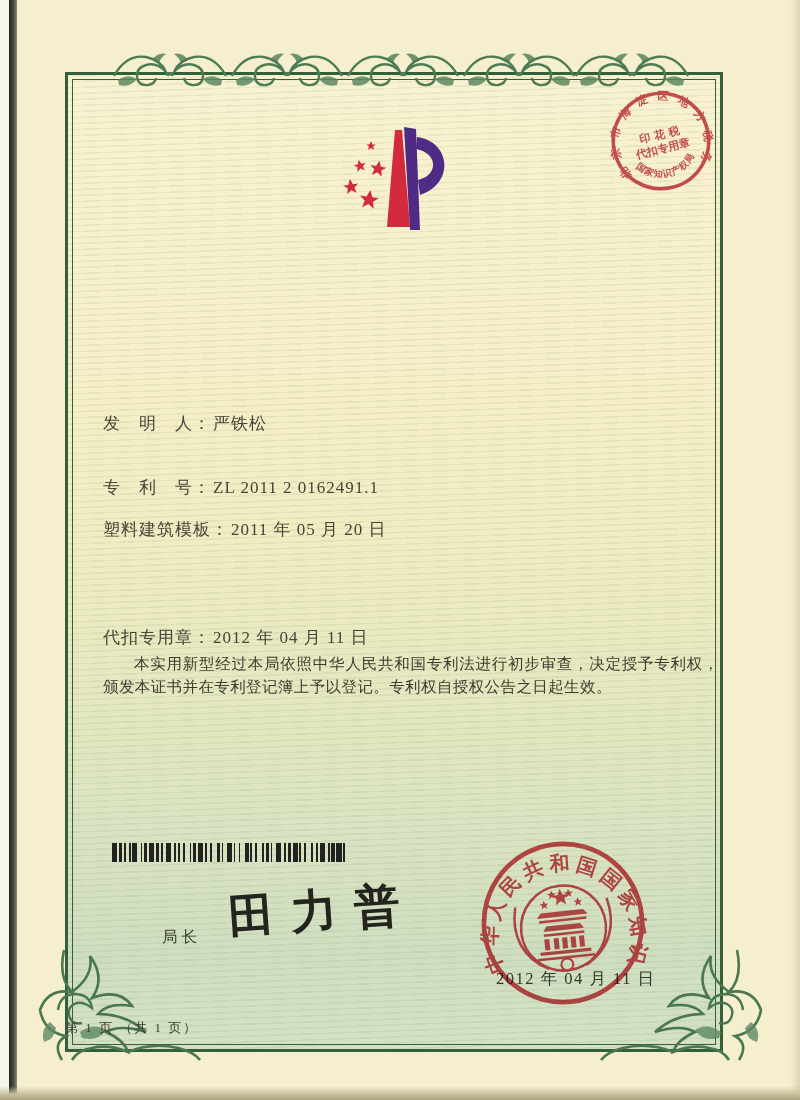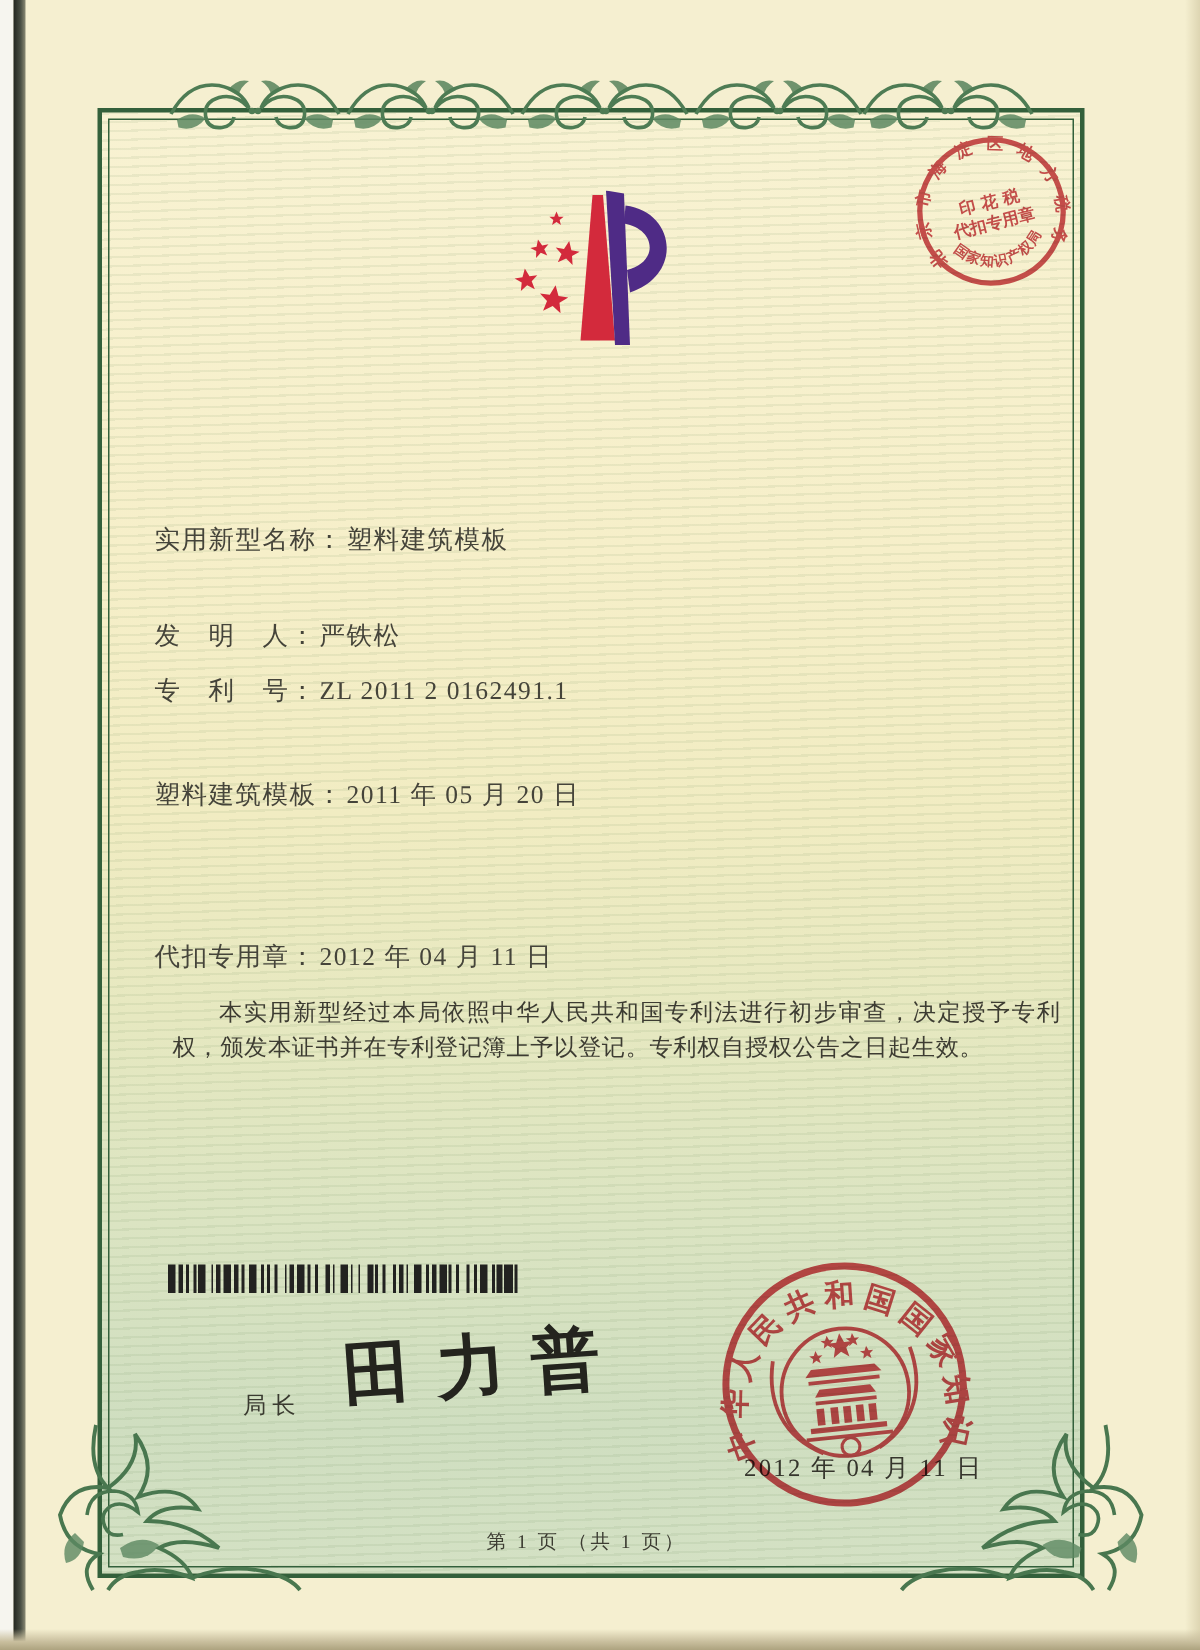--- a/index.html
+++ b/index.html
@@ -23,43 +23,43 @@
           repeating-linear-gradient(178deg,rgba(104,138,88,.10) 0 1.5px,rgba(0,0,0,0) 1.5px 6px),
           linear-gradient(180deg,#f8f2d2 0%,#f6efc9 30%,#f1ecc2 48%,#e6e8c0 62%,#dbe4c2 76%,#cfdec0 90%,#d4e1c4 100%);}
   .frame-inner{position:absolute;inset:4px;border:1.5px solid #33603b;}
 
   .cert-no{left:95px;top:139px;font-size:16.5px;letter-spacing:2px;color:#45453b;}
   .title{left:65px;top:241px;width:652px;text-align:center;font-size:41px;
          letter-spacing:7px;color:#2e2e27;font-weight:600;}
 
   .field{left:103px;width:600px;font-size:17px;color:#45443a;letter-spacing:1px;}
   .field .val{margin-left:2px;}
-  .f0{top:348px;} .f1{top:412px;} .f2{top:449px;}
+  .f0{top:348px;} .f1{top:412px;} .f2{top:476px;}
   .f3{top:518px;} .f4{top:572px;} .f5{top:626px;}
 
   .body-text{left:103px;top:653px;width:616px;color:#3d3c32;font-size:15.5px;
              line-height:22.5px;text-align:justify;}
-  .body-text p{margin:12px;text-indent:2em;letter-spacing:.4px;}
+  .body-text p{margin:0;text-indent:2em;letter-spacing:.4px;}
 
   .barcode{left:112px;top:843px;width:233px;height:19px;display:flex;}
   .barcode span{height:100%;}
   .barcode .b{background:#222220;} .barcode .g{background:transparent;}
 
   .sig-label{left:162px;top:927px;font-size:15.5px;color:#3a3a30;letter-spacing:4px;}
   .sig-name{left:228px;top:880px;font-size:46px;color:#24241e;font-weight:700;
             letter-spacing:17px;transform:rotate(-4deg);
             font-family:"DejaVu Sans","Liberation Sans",sans-serif;}
 
   .seal{left:478px;top:838px;width:170px;height:170px;mix-blend-mode:multiply;
         opacity:.93;transform:rotate(-6deg);}
   .seal-date{left:496px;top:968px;font-size:16.5px;color:#35352c;letter-spacing:1.5px;z-index:0;}
   .tax-stamp{left:608px;top:88px;width:106px;height:106px;mix-blend-mode:multiply;
         opacity:.9;transform:rotate(-14deg);}
 
-  .footer{left:65px;top:1019px;width:652px;text-align:center;font-size:13px;
+  .footer{left:65px;top:1019px;width:652px;font-size:13px;
           color:#3c3c32;letter-spacing:2px;}
 
   .ornament{pointer-events:none;}
 </style>
 </head>
 <body>
 
 <div class="page">
 
   <div class="abs scan-left"></div>
@@ -126,23 +126,20 @@
       <use href="#star5" transform="translate(31,73) scale(1) rotate(8)"></use>
       <polygon points="57,3 64,3 72,100 49,100"></polygon>
     </g>
     <g fill="#4f2b86">
       <polygon points="66,0 78,2 82,103 72,103"></polygon>
       <path d="M79,10 C112,14 118,56 82,68 L80,53 C101,48 100,26 78,22 Z"></path>
     </g>
   </svg>
 
 
-  <div class="abs field f0">
-    <span>实用新型名称：</span><span class="val">塑料建筑模板</span>
-  </div>
   <div class="abs field f1">
     <span>发　明　人：</span><span class="val">严铁松</span>
   </div>
   <div class="abs field f2">
     <span>专　利　号：</span><span class="val">ZL 2011 2 0162491.1</span>
   </div>
   <div class="abs field f3">
     <span>塑料建筑模板：</span><span class="val">2011 年 05 月 20 日</span>
   </div>
   <div class="abs field f5">

